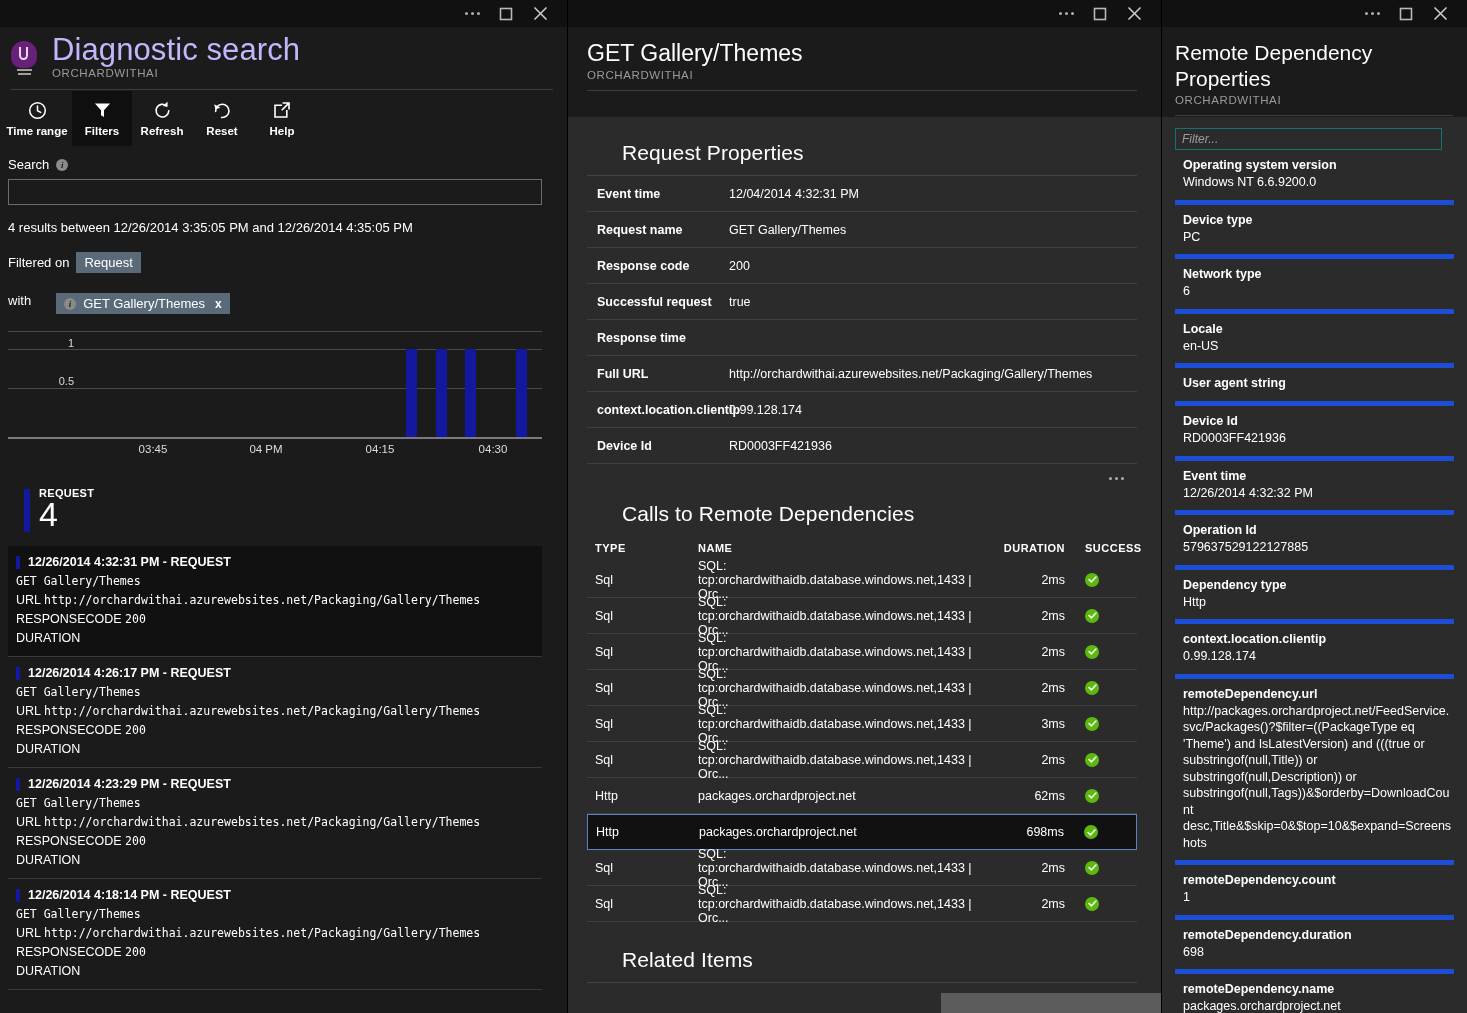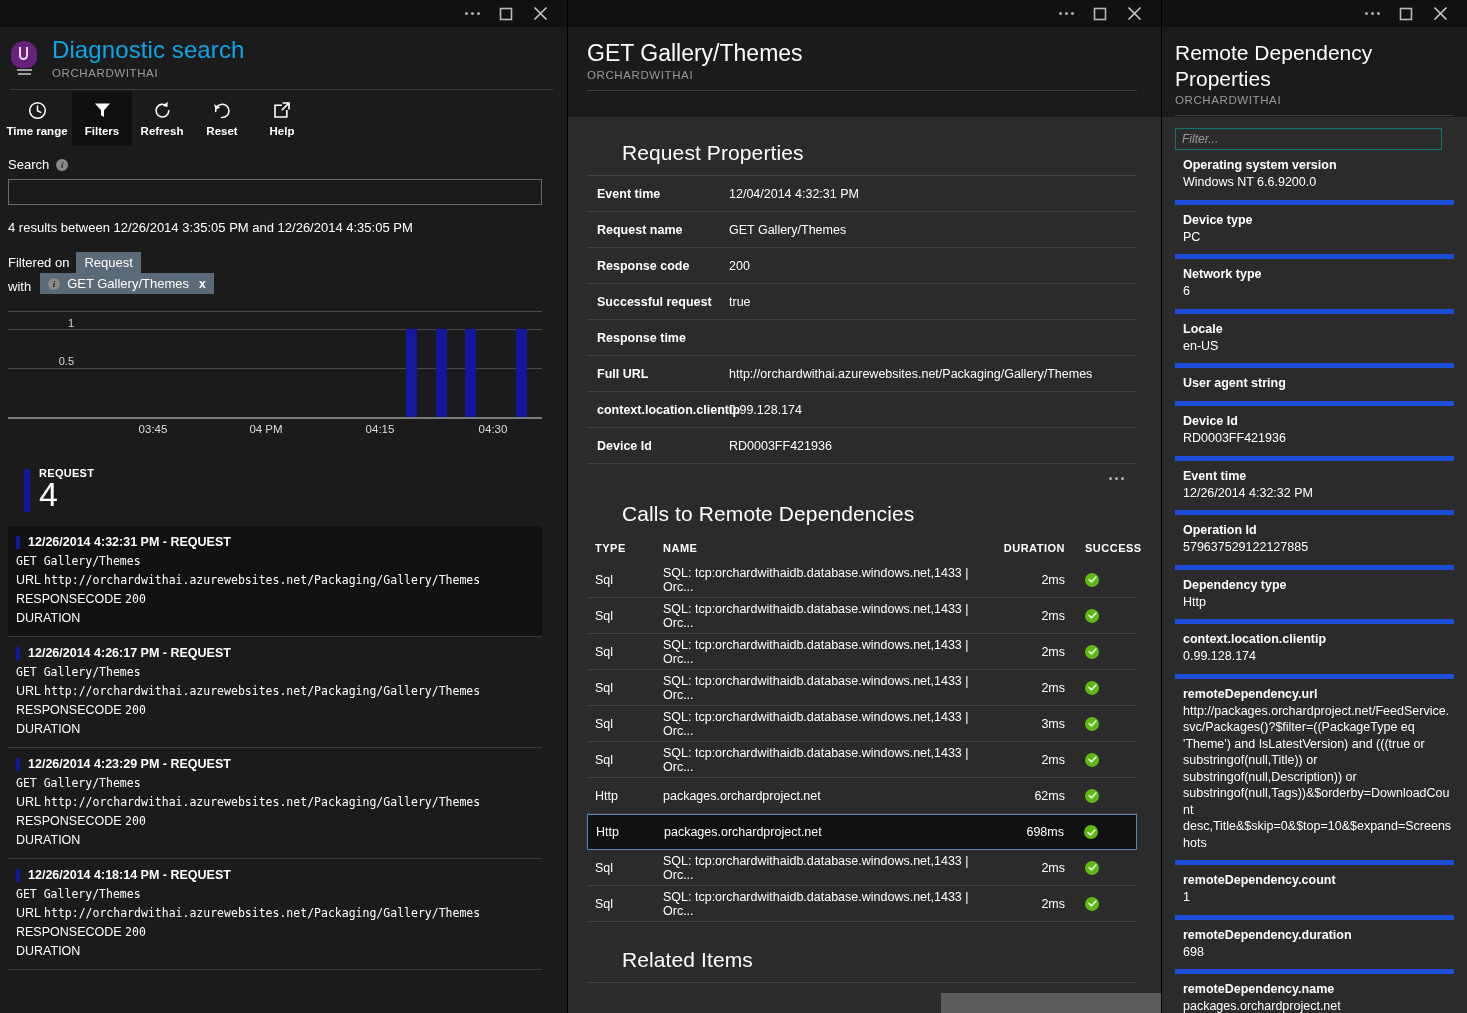--- a/index.html
+++ b/index.html
@@ -38,21 +38,21 @@
   .bulb-icon .glass {
     width: 26px; height: 27px; background: #68217a; border-radius: 13px 13px 10px 10px;
     position: absolute; top: 0; left: 1px;
   }
   .bulb-icon .fil {
     position:absolute; top:6px; left:9px; width:9px; height:13px;
     border: 2px solid #e8d8ee; border-top: none; border-radius: 0 0 5px 5px;
   }
   .bulb-icon .b1 { position:absolute; top:28px; left:7px; width:15px; height:2px; background:#9f9f9f; }
   .bulb-icon .b2 { position:absolute; top:32px; left:8px; width:13px; height:2px; background:#9f9f9f; }
-  .left-title { font-size: 24px; font-weight: 400; color: #0ea5e9; line-height: 30px; letter-spacing: .1px;}
+  .left-title { font-size: 31px; font-weight: 400; color: #c4b5fd; line-height: 30px; letter-spacing: .1px;}
   .left-sub { font-size: 11.5px; color: #9a9a9a; letter-spacing: .6px; margin-top: 2px; }
   .left-rule { height: 1px; background: #3d3d3d; margin: 8px 14px 0 10px; }
 
   .toolbar { display: flex; height: 55px; margin-top: 1px; padding-left: 2px; }
   .tb-btn {
     width: 60px; display: flex; flex-direction: column; align-items: center; justify-content: center;
     gap: 5px; cursor: default; color: #fff;
   }
   .tb-btn.active { background: #0f0f0f; }
   .tb-btn .lbl { font-size: 11.5px; font-weight: 700; color: #ffffff; white-space: nowrap; }
@@ -70,21 +70,21 @@
     margin-top: 7px; width: 534px; height: 26px; background: #1b1b1b;
     border: 1px solid #6d6d6d; color: #fff; font-size: 13px; padding: 0 6px;
     font-family: "Liberation Sans", sans-serif;
   }
   .results-line { font-size: 13px; margin-top: 15px; color: #ffffff; }
   .filtered-row { margin-top: 17px; font-size: 13px; display: flex; align-items: center; gap: 7px; }
   .pill {
     background: #5a6a78; padding: 3px 8px; font-size: 13px; color: #ffffff; display:inline-flex; align-items:center; gap:7px;
   }
   .pill .x { font-size: 12px; font-weight: 700; margin-left: 3px; cursor: default; }
-  .with-row { margin-top: 0; font-size: 13px; display: flex; align-items: flex-end; gap: 9px; }
+  .with-row { margin-top: 20px; font-size: 13px; display: flex; align-items: flex-start; gap: 25px; }
 
   
   .chart-wrap { margin-top: 17px; position: relative; height: 108px; width: 534px; }
   .chart-grid-line { position: absolute; left: 0; right: 0; height: 1px; background: #4a4a4a; }
   .chart-axis { position: absolute; left: 0; right: 0; bottom: 0; height: 2px; background: #7a7a7a; }
   .ylabel { position: absolute; font-size: 11px; color: #d8d8d8; right: calc(100% - 66px); }
   .bar { position: absolute; bottom: 2px; width: 11px; background: #13199e; }
   .xtick { position: absolute; top: 112px; font-size: 11.5px; color: #dcdcdc; transform: translateX(-50%); }
   .xaxis-labels { position: relative; height: 22px; width: 534px; }
 
@@ -120,21 +120,21 @@
   .prop-row { display: flex; height: 36px; align-items: center; border-bottom: 1px solid #3f3f3f; font-size: 12.5px;}
   .prop-row .pk { width: 142px; font-weight: 700; color: #ffffff; padding-left: 10px; }
   .prop-row .pv { color: #ffffff; font-weight: 400; }
   .ell-row { height: 28px; display:flex; align-items:center; justify-content:flex-end; padding-right: 13px; color:#c8c8c8; }
 
   .dep-table { width: 100%; margin-top: 12px; }
   .dep-hdr { display: flex; font-size: 11px; font-weight: 700; letter-spacing: .5px; color: #ffffff; padding: 4px 0 8px 0;}
   .dep-row { display: flex; align-items: center; height: 36px; border-bottom: 1px solid #3f3f3f; font-size: 12.5px; }
   .dep-row.selected { background: #111111; border: 1px solid #5b82bf; height: 36px; }
   .c-type { width: 68px; padding-left: 8px; }
-  .c-name { flex: 1; padding-left: 8px; }
+  .c-name { flex: 1; padding-left: 8px; margin-left: 35px; }
   .c-dur { width: 92px; text-align: right; padding-right: 14px; }
   .c-suc { width: 58px; display: flex; justify-content: flex-start; padding-left: 6px;}
   .tick-ok {
     width: 14px; height: 14px; border-radius: 50%; background: #5cb811;
     display: flex; align-items: center; justify-content: center;
   }
   .tick-ok svg { display:block; }
 
   .hscroll { position: absolute; left: -19px; right: -24px; bottom: 0; height: 20px; background: #2b2b2b; }
   .hscroll .thumb { position: absolute; left: 392px; width: 584px; top: 0; bottom: 0; background: #5c5c5c; }

